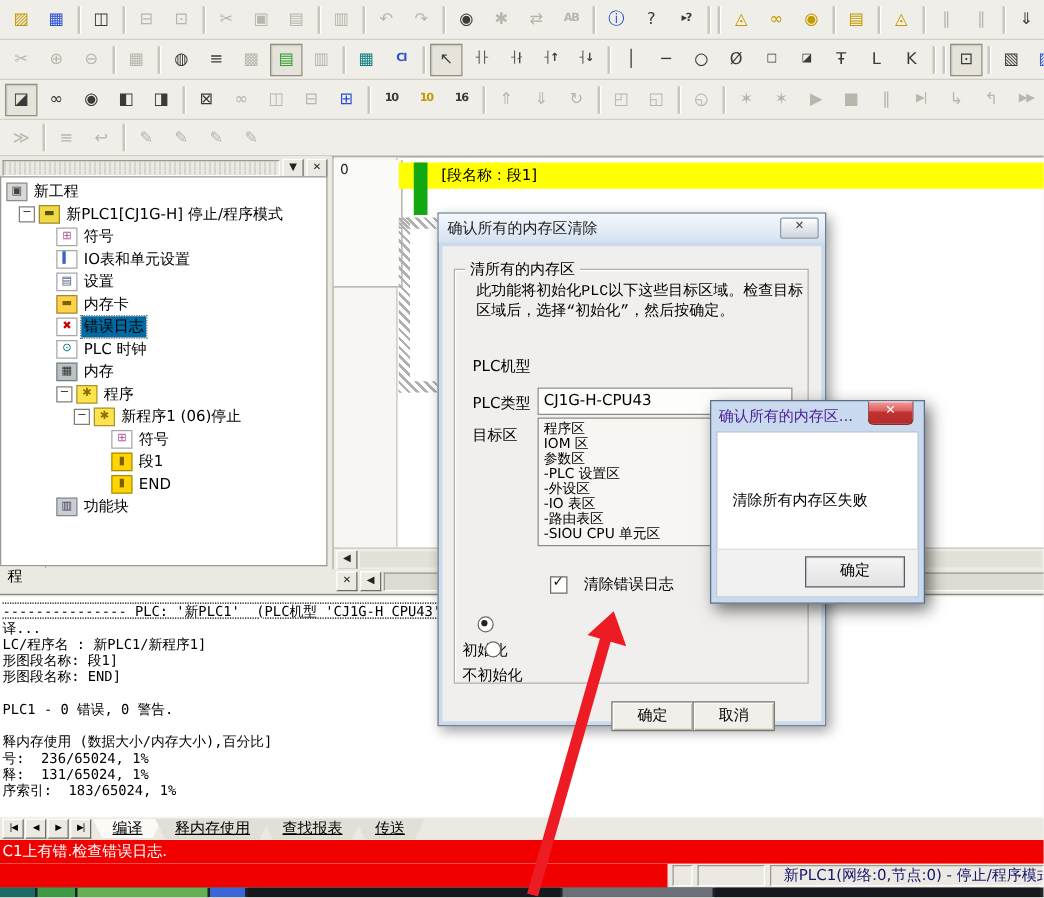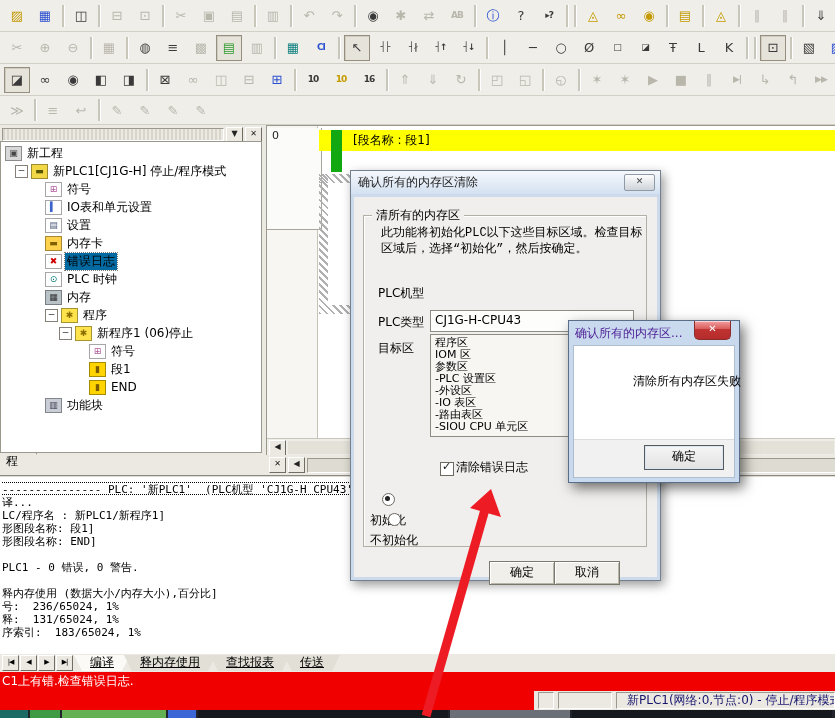--- a/index.html
+++ b/index.html
@@ -94,39 +94,39 @@
   .dlg-client{position:absolute;left:3px;right:3px;top:26px;bottom:3px;background:#f0efed;}
   .grp{position:absolute;left:9px;top:18px;width:282px;height:330px;border:1px solid #b3b0a6;
        box-shadow:1px 1px 0 #fff inset;}
   .grp-title{position:absolute;left:18px;top:10px;background:#f0efed;padding:0 4px;}
   .desc{position:absolute;left:27px;top:28px;width:266px;line-height:16px;font-family:Liberation Mono, monospace;}
   .flabel{position:absolute;white-space:nowrap;}
   .fld{position:absolute;left:76px;width:198px;height:20px;background:#fdfdfc;
        border:1px solid #8f8d83;line-height:18px;padding-left:4px;white-space:nowrap;}
   .tlist{position:absolute;left:76px;top:137px;width:198px;height:99px;background:#f7f6f3;
          border:1px solid #8f8d83;padding:2px 0 0 4px;font-size:11px;line-height:12px;}
-  .cbrow{position:absolute;left:86px;top:262px;display:flex;align-items:flex-end;gap:2px;}
+  .cbrow{position:absolute;left:86px;top:262px;display:flex;align-items:center;gap:13px;}
   .cb{width:12px;height:12px;border:1px solid #6c6a60;background:#fff;position:relative;}
   .cb.on::after{content:"✓";position:absolute;top:-3px;left:1px;font-size:11px;color:#111;}
   .rrow{position:absolute;display:flex;align-items:center;gap:6px;flex-direction:column;}
   .radio{width:11px;height:11px;border-radius:50%;border:1px solid #6c6a60;background:#fff;}
   .radio.on::after{content:"";display:block;width:5px;height:5px;margin:2px;border-radius:50%;background:#222;}
   .cbtn{position:absolute;width:64px;height:22px;background:#f1efe9;border:1px solid #7b786d;
         box-shadow:inset 1px 1px 0 #fff,inset -1px -1px 0 #b8b5ab;
         text-align:center;line-height:20px;}
   
   .edlg{position:absolute;left:568px;top:320px;width:170px;height:161px;background:#c9d9ee;
         border:1px solid #5a6e88;box-shadow:4px 5px 12px rgba(0,0,0,.55);z-index:20;}
   .edlg-title{position:absolute;left:6px;top:4px;color:#4c1d95;white-space:nowrap;}
   .edlg-x{position:absolute;top:0;right:8px;width:35px;height:18px;border:1px solid #8c2d2d;border-top:none;
           border-radius:0 0 5px 5px;color:#fff;font-size:10px;font-weight:bold;text-align:center;line-height:16px;
           background:linear-gradient(#f2a0a0 0%,#d95a5a 45%,#c13333 46%,#b52b2b 100%);
           box-shadow:inset 0 1px 0 rgba(255,255,255,.6);}
   .edlg-body{position:absolute;left:4px;right:4px;top:24px;bottom:4px;background:#fff;border:1px solid #aebdd0;}
-  .edlg-msg{position:absolute;left:12px;top:27px;white-space:nowrap;margin-left:47px;}
+  .edlg-msg{position:absolute;left:12px;top:46px;white-space:nowrap;}
   .edlg-foot{position:absolute;left:0;right:0;bottom:0;height:37px;background:#f2f1f1;border-top:1px solid #dcdcdc;}
   .wbtn{position:absolute;right:10px;bottom:7px;width:78px;height:23px;text-align:center;line-height:21px;
         background:linear-gradient(#f6f6f6,#e2e2e2);border:1px solid #5a5a5a;
         box-shadow:inset 0 0 0 1px #d7e6f5;}
   
   .arrow{position:absolute;left:0;top:0;z-index:30;pointer-events:none;}
 </style>
 </head>
 <body>
 

